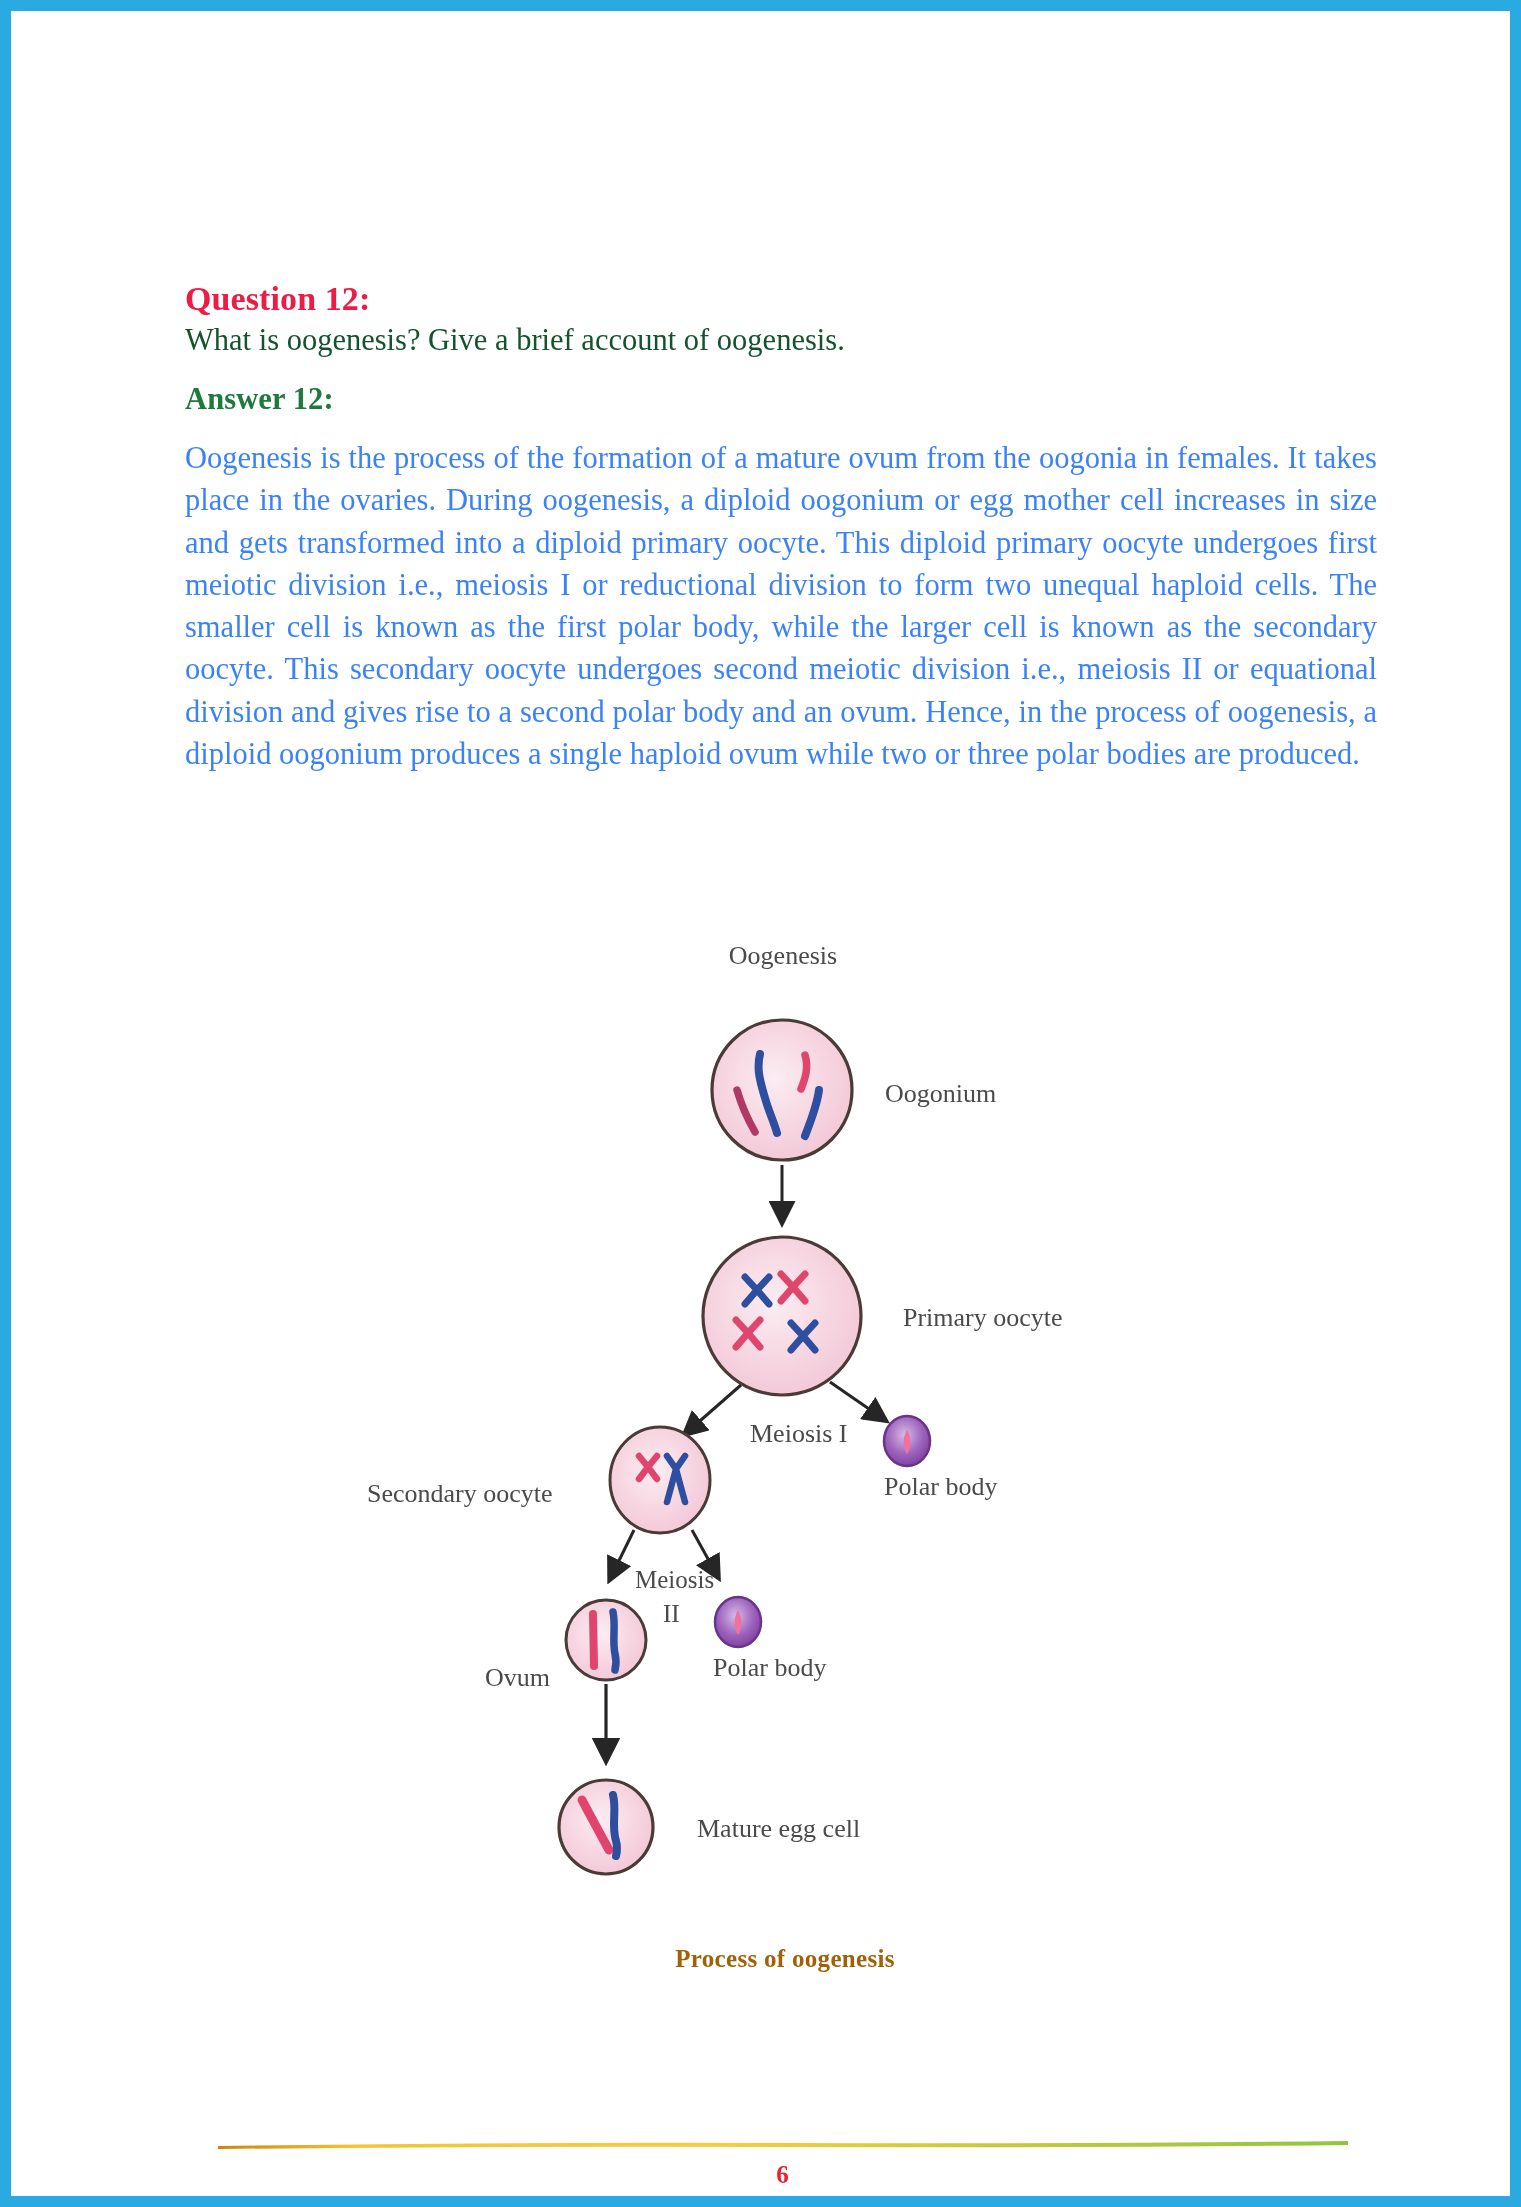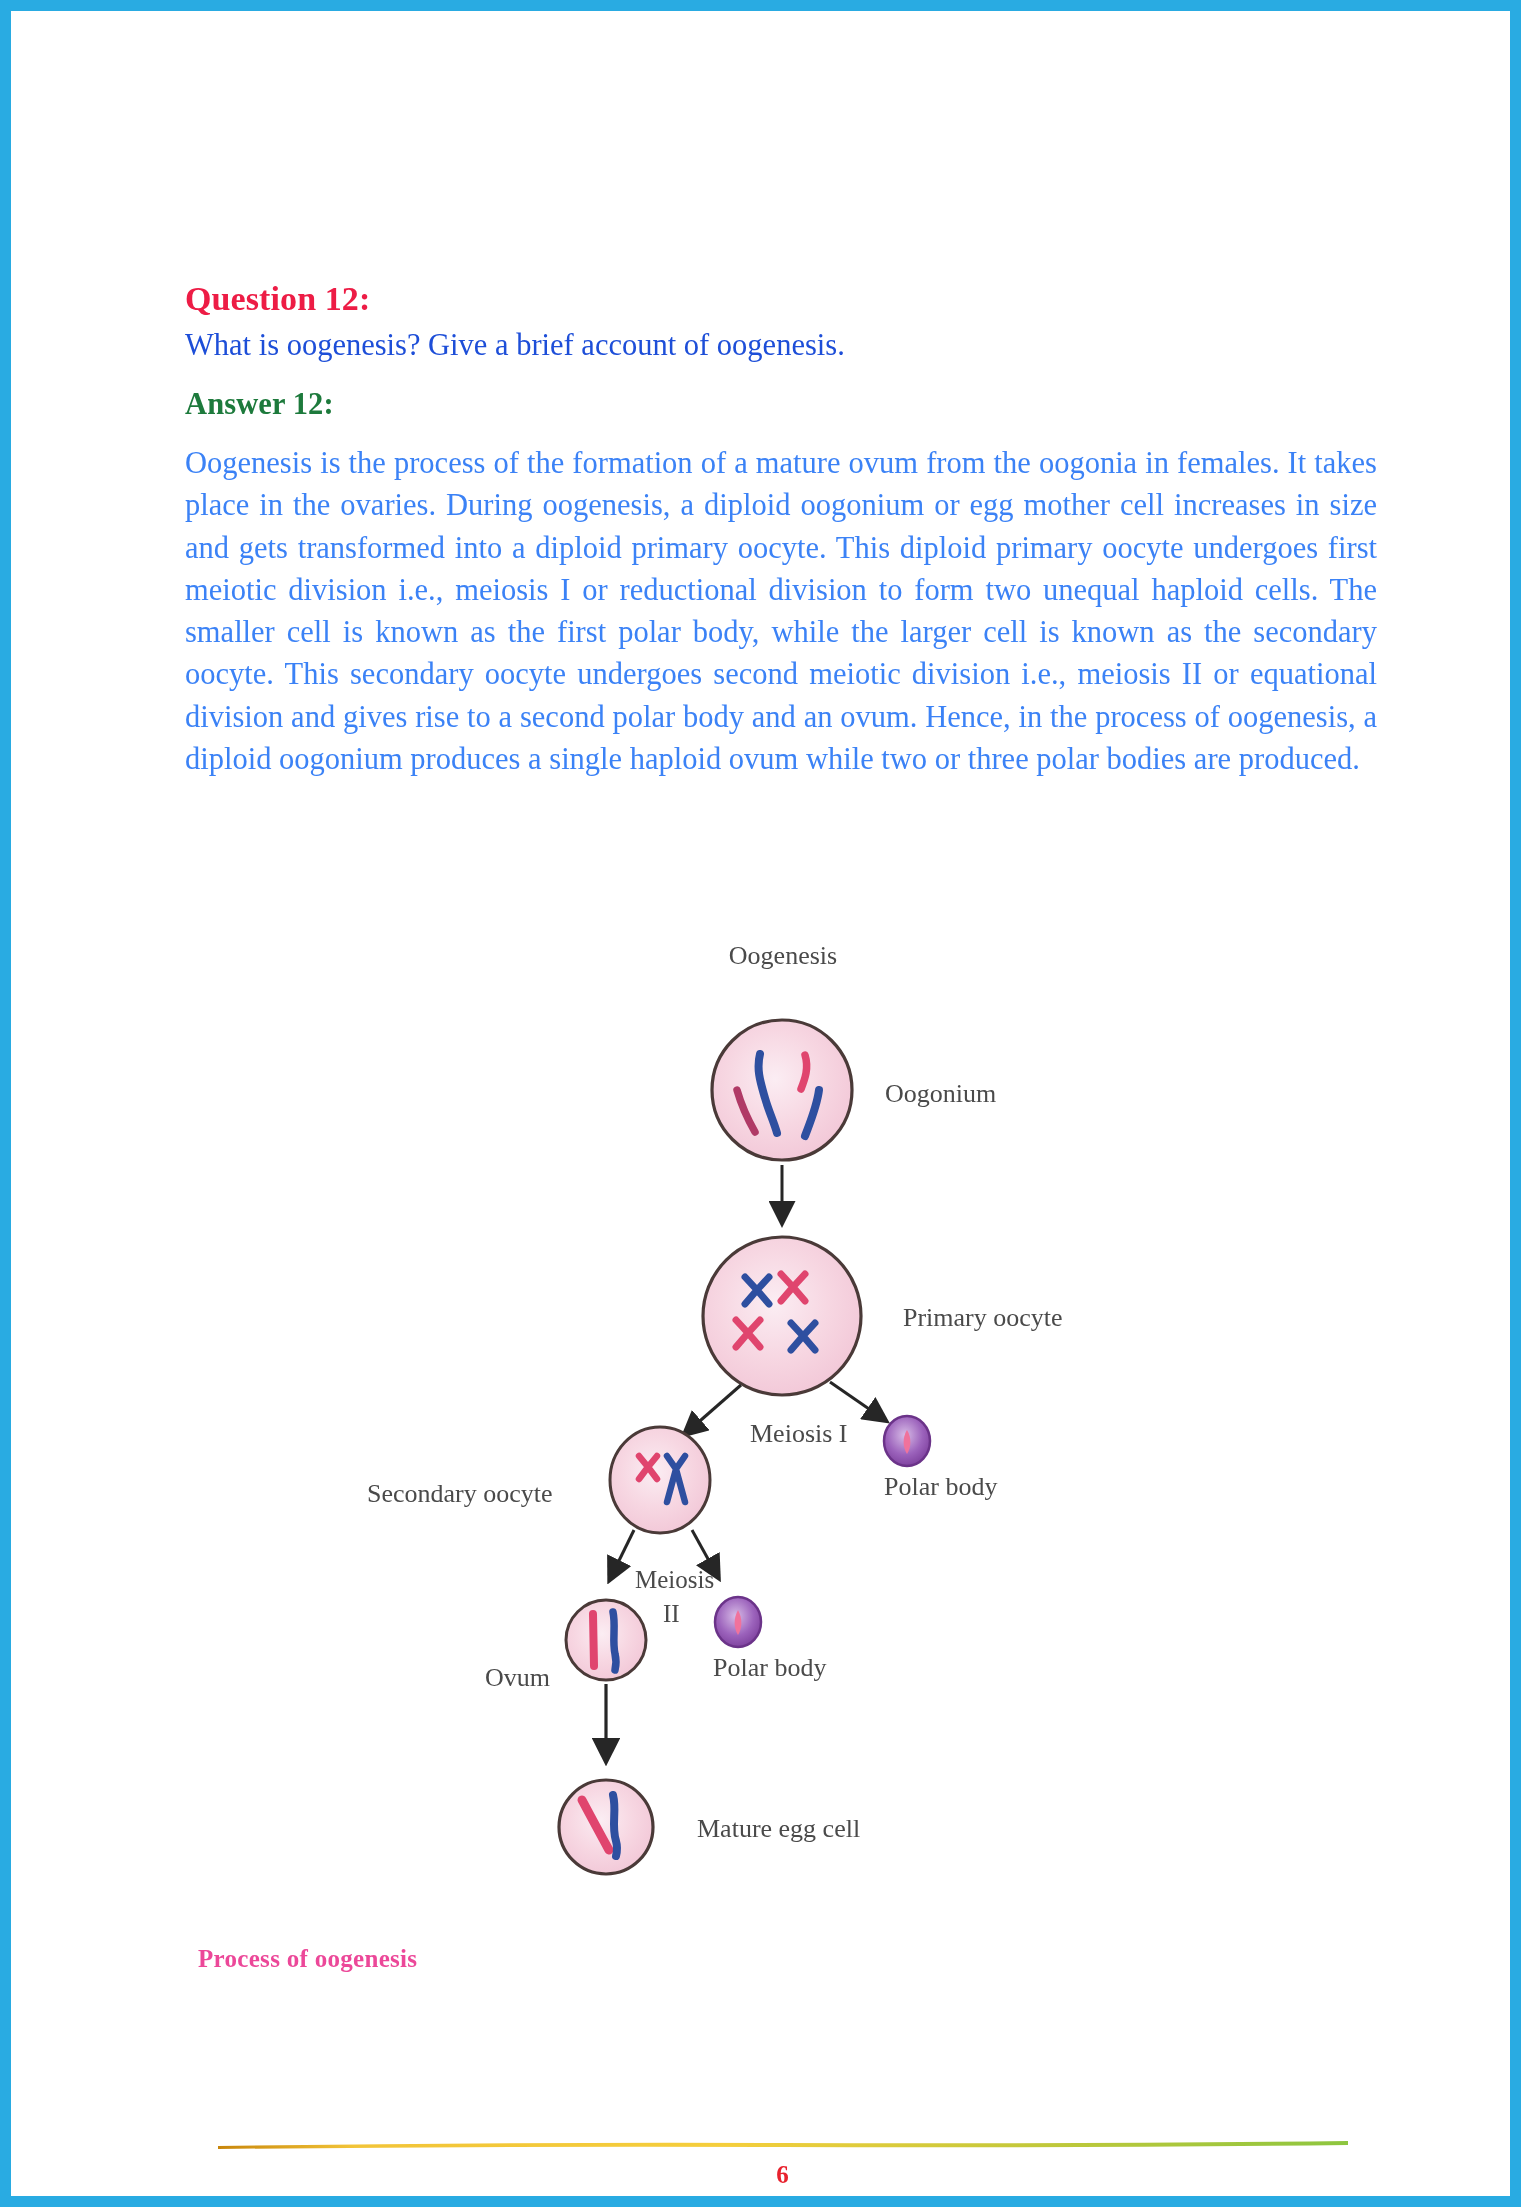--- a/index.html
+++ b/index.html
@@ -40,24 +40,23 @@
 
   .q-heading {
     color: #ED1C45;
     font-weight: bold;
     font-size: 34px;
     line-height: 1.28;
     letter-spacing: 0.1px;
   }
 
   .q-text {
-    color: #1d4ed8;
+    color: #14532d;
     font-size: 30.5px;
     line-height: 1.30;
-    margin-top: 5px;
   }
 
   .a-heading {
     color: #1D7A3C;
     font-weight: bold;
     font-size: 30.5px;
     line-height: 1.28;
     margin-top: 20px;
     letter-spacing: 0.1px;
   }
@@ -78,27 +77,28 @@
     left: 163px;
     top: 900px;
     width: 1200px;
     height: 1070px;
     text-decoration: underline;
   }
   .figure-svg { display: block; }
 
   .fig-caption {
     position: absolute;
-    left: 13px;
+    left: 0;
     top: 1023px;
     width: 1200px;
+    text-align: center;
     font-family: "Liberation Serif", "DejaVu Serif", serif;
     font-weight: bold;
     font-size: 25px;
-    color: #ec4899;
+    color: #a16207;
     letter-spacing: 0.3px;
   }
 
   
   .footer-rule {
     position: absolute;
     left: 196px;
     top: 2118px;
     width: 1130px;
     height: 9px;

